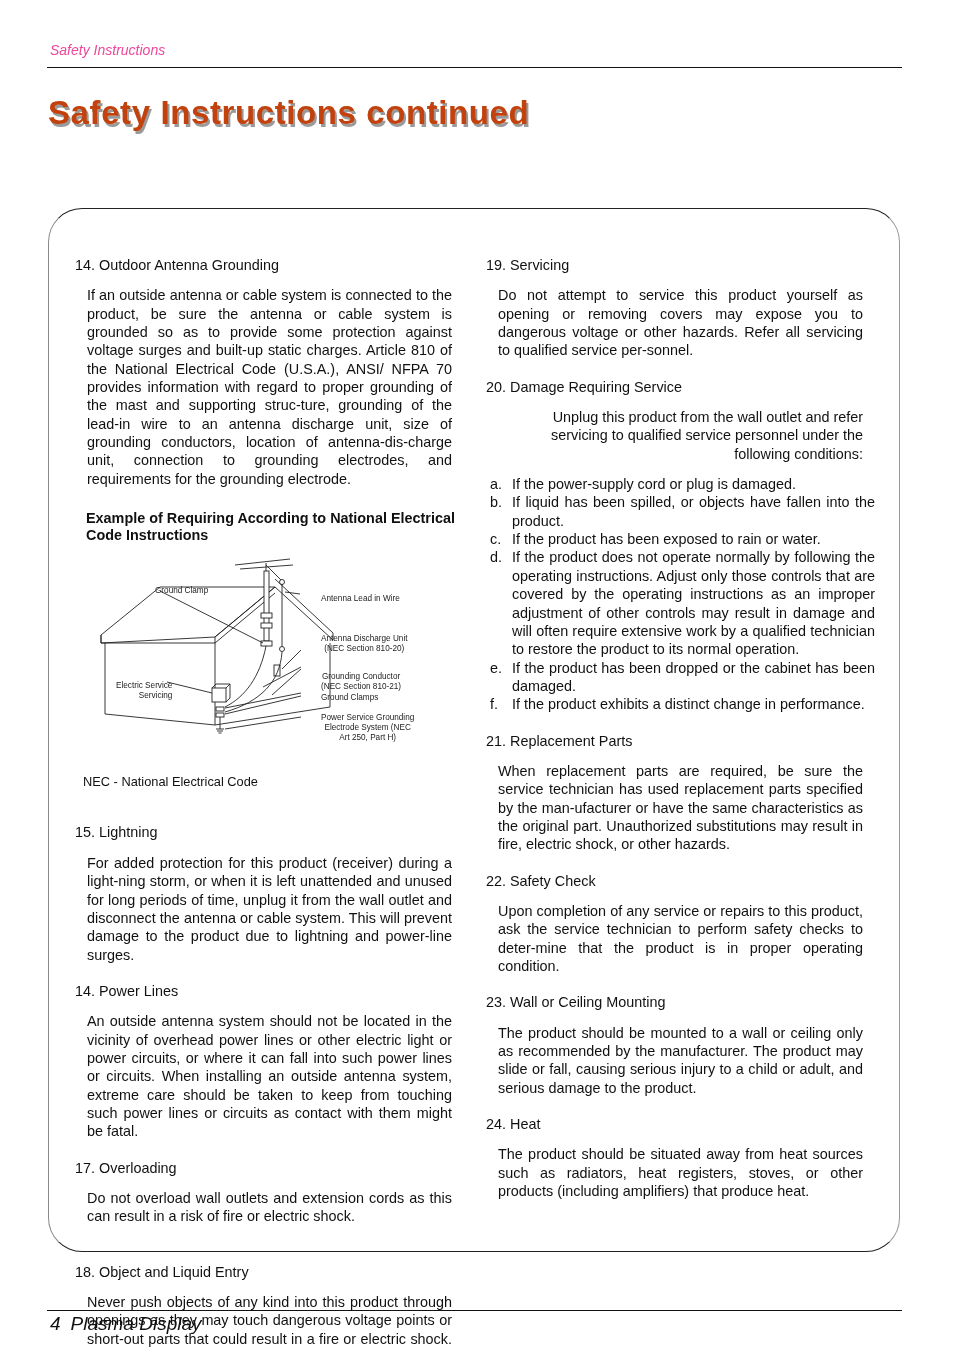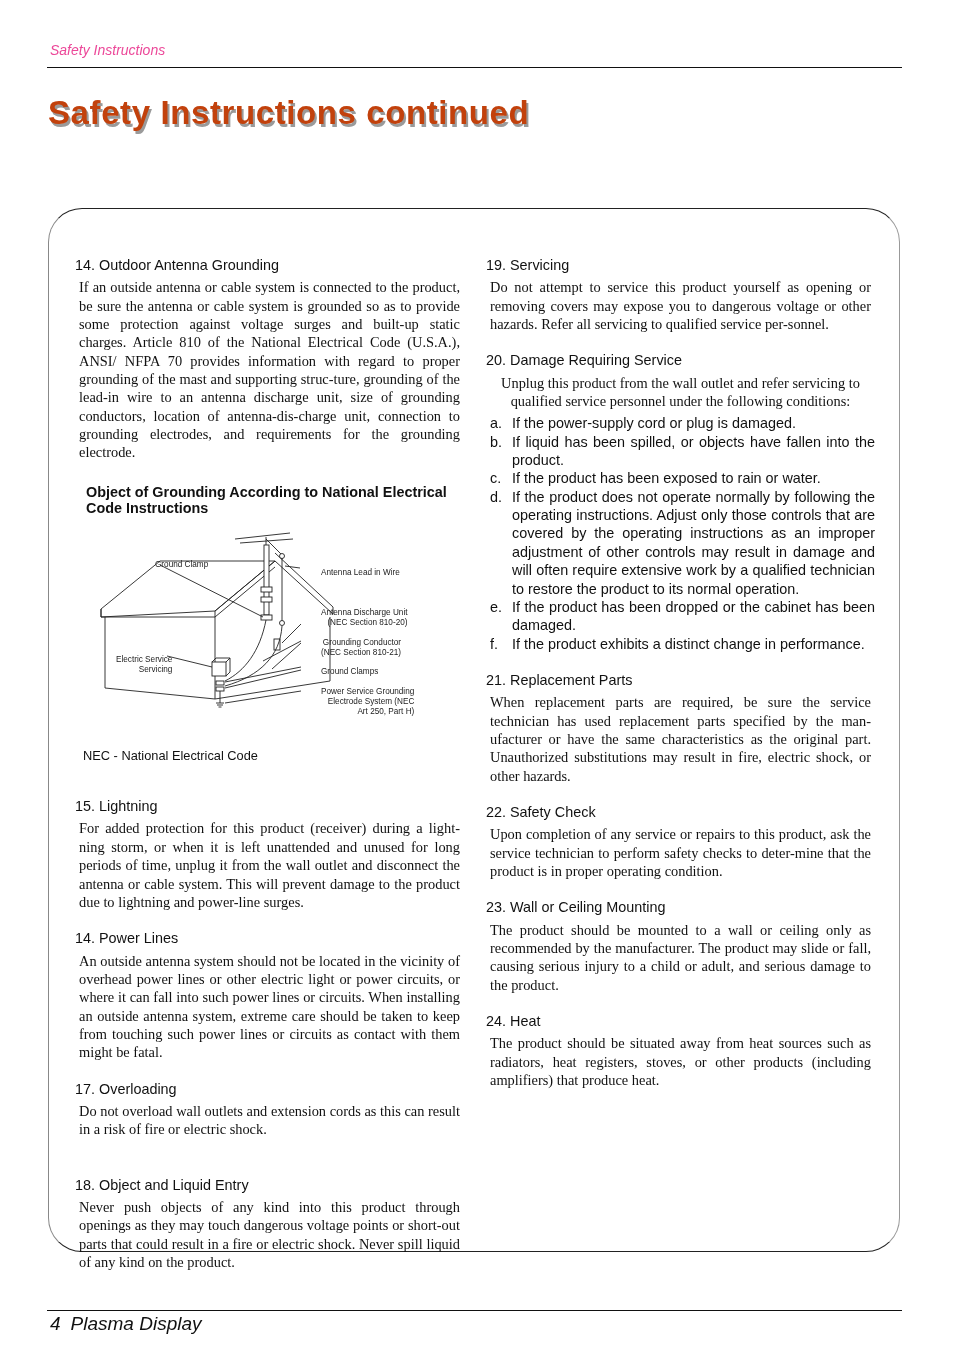--- a/index.html
+++ b/index.html
@@ -25,32 +25,32 @@
     border: 1.3px solid #222; border-left-color: #888; border-right-color: #999;
     border-radius: 34px; box-sizing: border-box;
   }
   .col {
     position: absolute; width: 389px; font-size: 14.4px; line-height: 18.35px;
     text-align: justify;
   }
   .col.left { left: 75px; top: 256px; }
   .col.right { left: 486px; top: 256px; }
   .section-title { font-weight: normal; }
-  p { margin: 4px; font-family: Liberation Serif, serif; }
+  p { margin: 12px; }
   .sec { margin-bottom: 18px; }
   .cond-list { margin: 0; padding: 0; list-style: none; }
   .cond-list li { position: relative; padding-left: 26px; }
   .cond-list .letter { position: absolute; left: 4px; top: 0; }
   .figure-title {
     font-weight: bold; font-size: 14.4px; line-height: 16.5px;
     margin: 22px 0 0 11px; text-align: left;
   }
   .diagram { position: relative; width: 389px; height: 196px; margin-top: 14px; }
   .diagram svg { position: absolute; left: 0; top: 0; }
-  .dlabel { position: absolute; font-size: 8.2px; line-height: 10px; color: #222; text-align: right; white-space: nowrap; }
+  .dlabel { position: absolute; font-size: 8.2px; line-height: 10px; color: #222; text-align: center; white-space: nowrap; }
   .nec-note { font-size: 12.8px; margin: 20px 0 0 8px; text-align: left; }
   .foot-rule {
     position: absolute; left: 47px; top: 1310px; width: 855px; height: 0;
     border-top: 1.2px solid #111;
   }
   .footer {
     position: absolute; left: 50px; top: 1313px; font-size: 19px; font-style: italic;
   }
   .footer .pg { margin-right: 10px; }
 </style>
@@ -62,21 +62,21 @@
 <h1 class="page-title" style="margin:0">Safety Instructions continued</h1>
 
 <div class="frame"></div>
 
 <div class="col left">
   <div class="sec" style="margin-bottom:0">
     <div class="section-title">14. Outdoor Antenna Grounding</div>
     <p>If an outside antenna or cable system is connected to the product, be sure the antenna or cable system is grounded so as to provide some protection against voltage surges and built-up static charges. Article 810 of the National Electrical Code (U.S.A.), ANSI/ NFPA 70 provides information with regard to proper grounding of the mast and supporting struc-ture, grounding of the lead-in wire to an antenna discharge unit, size of grounding conductors, location of antenna-dis-charge unit, connection to grounding electrodes, and requirements for the grounding electrode.</p>
   </div>
 
-  <div class="figure-title">Object of Grounding According to National Electrical Code Instructions</div>
+  <div class="figure-title">Example of Requiring According to National Electrical Code Instructions</div>
 
   <div class="diagram">
     <svg width="389" height="196" viewBox="0 0 389 196">
       <g fill="none" stroke="#222" stroke-width="0.9">
 
         <polygon points="26,78 85,30 200,30 140,80 26,86" fill="#fff"></polygon>
         <path d="M26,78 L26,86 L140,86"></path>
         <path d="M140,80 L200,30 L258,83 L258,76 L200,22"></path>
         <path d="M140,80 L140,86 L200,36"></path>
 
@@ -112,21 +112,21 @@
         <path d="M150,172 L226,160"></path>
         <path d="M92,125 L137,136"></path>
       </g>
     </svg>
     <div class="dlabel" style="left:80px;top:29px">Ground Clamp</div>
     <div class="dlabel" style="left:246px;top:37px">Antenna Lead in Wire</div>
     <div class="dlabel" style="left:246px;top:77px">
       <div>Antenna Discharge Unit</div>
       <div>(NEC Section 810-20)</div>
     </div>
-    <div class="dlabel" style="left:246px;top:107px">
+    <div class="dlabel" style="left:246px;top:115px">
       <div>Grounding Conductor</div>
       <div>(NEC Section 810-21)</div>
     </div>
     <div class="dlabel" style="left:246px;top:136px">Ground Clamps</div>
     <div class="dlabel" style="left:246px;top:156px">
       <div>Power Service Grounding</div>
       <div>Electrode System (NEC</div>
       <div>Art 250, Part H)</div>
     </div>
     <div class="dlabel" style="left:41px;top:124px;text-align:right">
@@ -154,21 +154,21 @@
   </div>
 </div>
 
 <div class="col right">
   <div class="sec">
     <div class="section-title">19. Servicing</div>
     <p>Do not attempt to service this product yourself as opening or removing covers may expose you to dangerous voltage or other hazards. Refer all servicing to qualified service per-sonnel.</p>
   </div>
   <div class="sec">
     <div class="section-title">20. Damage Requiring Service</div>
-    <p style="text-align:center">Unplug this product from the wall outlet and refer servicing to qualified service personnel under the following conditions:</p>
+    <p style="text-align:right">Unplug this product from the wall outlet and refer servicing to qualified service personnel under the following conditions:</p>
     <ul class="cond-list">
       <li><span class="letter">a.</span><span>If the power-supply cord or plug is damaged.</span></li>
       <li><span class="letter">b.</span><span>If liquid has been spilled, or objects have fallen into the product.</span></li>
       <li><span class="letter">c.</span><span>If the product has been exposed to rain or water.</span></li>
       <li><span class="letter">d.</span><span>If the product does not operate normally by following the operating instructions. Adjust only those controls that are covered by the operating instructions as an improper adjustment of other controls may result in damage and will often require extensive work by a qualified technician to restore the product to its normal operation.</span></li>
       <li><span class="letter">e.</span><span>If the product has been dropped or the cabinet has been damaged.</span></li>
       <li><span class="letter">f.</span><span>If the product exhibits a distinct change in performance.</span></li>
     </ul>
   </div>
   <div class="sec">

